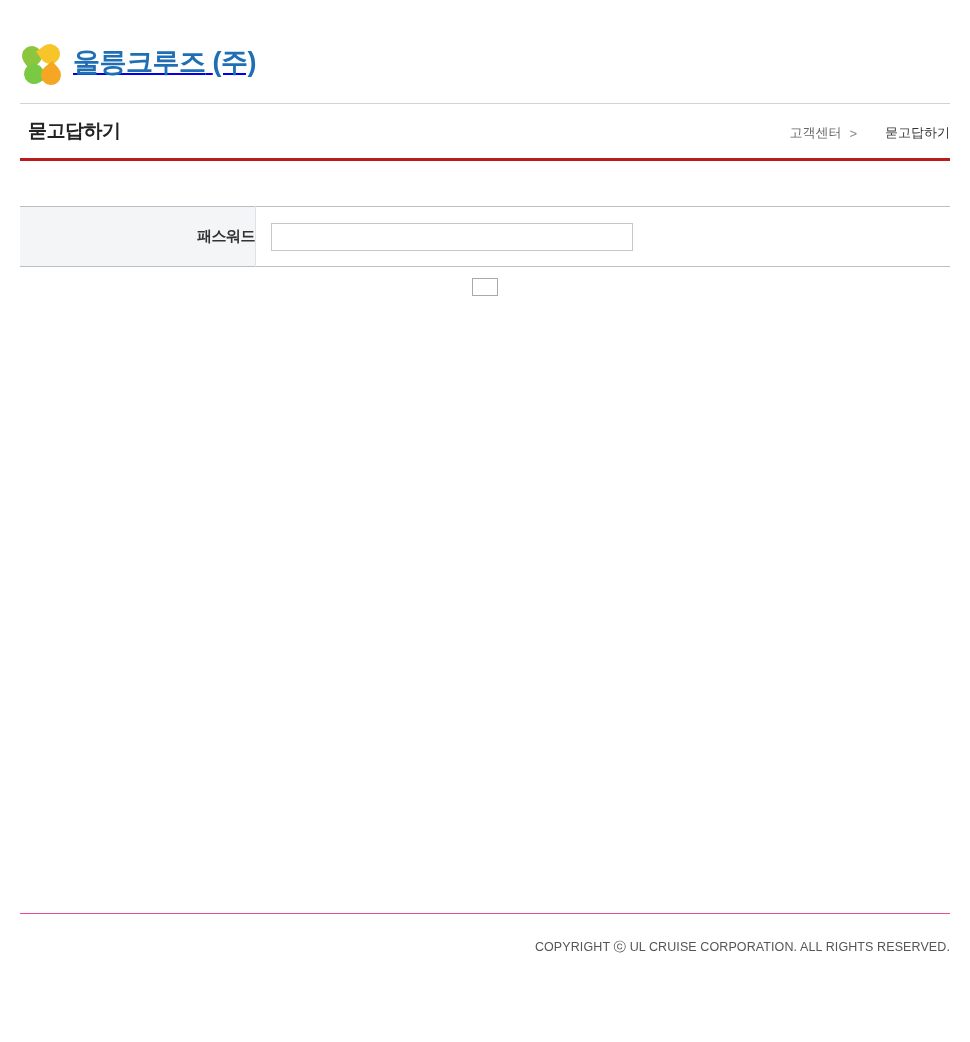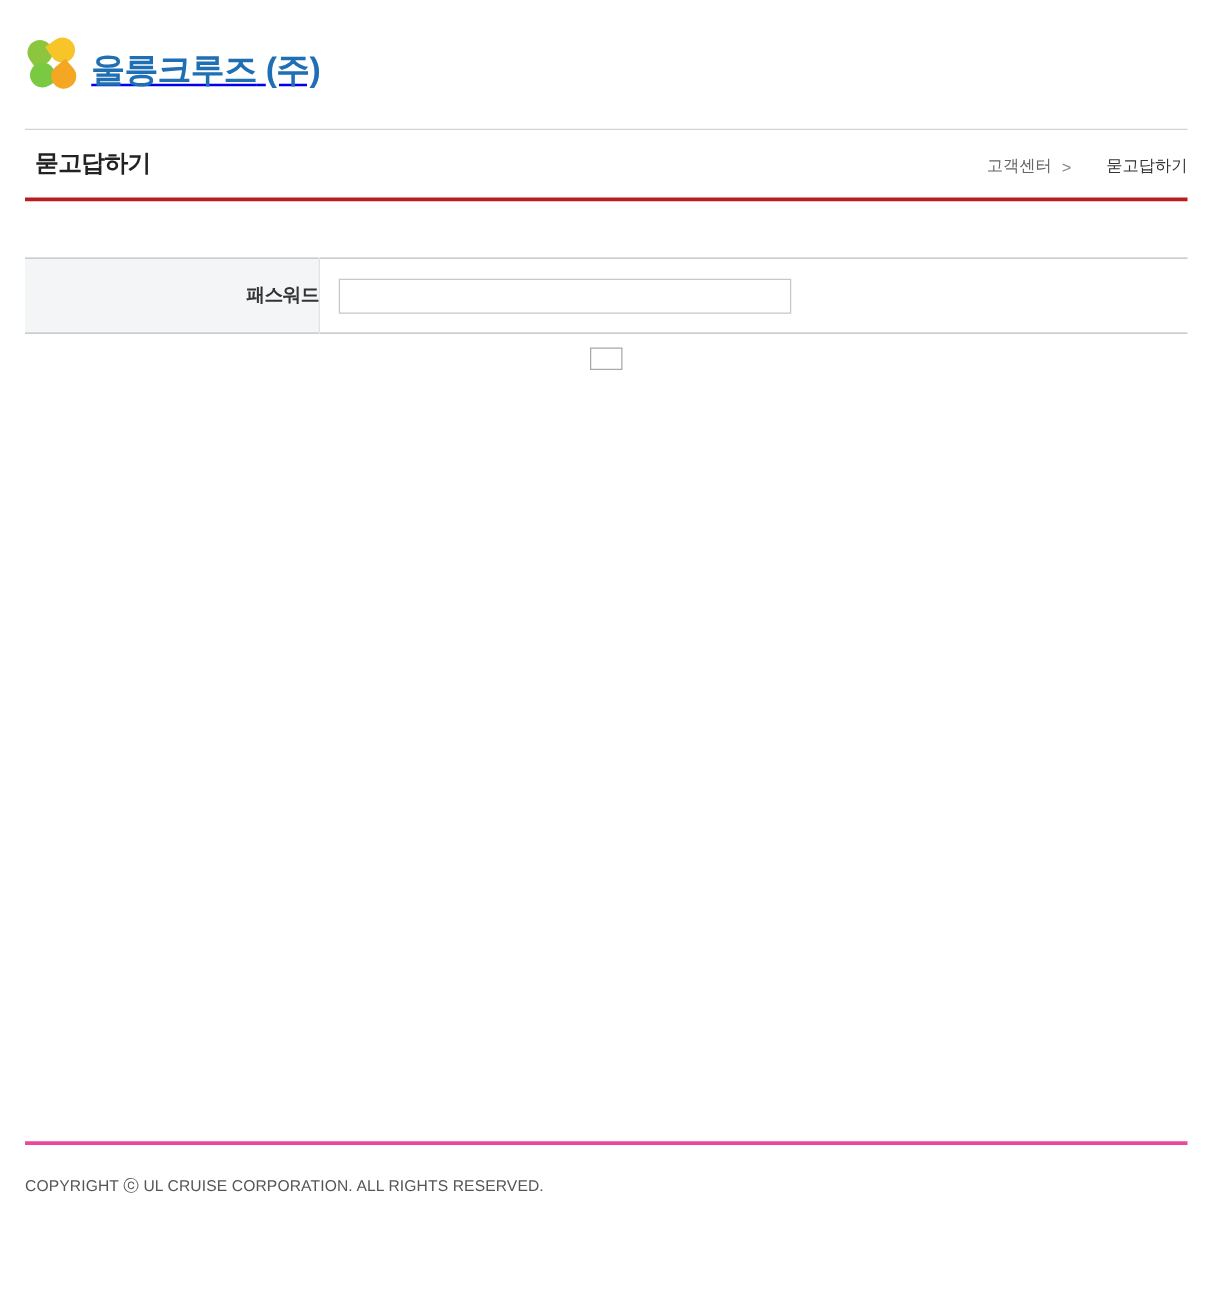--- a/index.html
+++ b/index.html
@@ -17,23 +17,23 @@
   }
 
   
   .header {
     height: 103px;
     position: relative;
   }
   .logo-wrap {
     position: absolute;
     left: 22px;
-    top: 30px;
+    top: 44px;
     display: flex;
-    align-items: flex-end;
+    align-items: flex-start;
   }
   .logo-mark {
     width: 42px;
     height: 44px;
     position: relative;
     margin-right: 9px;
   }
   .logo-mark .petal {
     position: absolute;
     width: 20px;
@@ -144,22 +144,22 @@
     line-height: 16px;
     cursor: pointer;
   }
 
   
   .footer {
     position: absolute;
     left: 20px;
     right: 20px;
     top: 913px;
-    border-top: 3px solid #ec4899;
-    text-align: left;
+    border-top: 1px solid #ec4899;
+    text-align: right;
   }
   .copyright {
     font-size: 12.5px;
     color: #555555;
     padding-top: 25px;
     letter-spacing: 0.1px;
   }
 </style>
 </head>
 <body>

